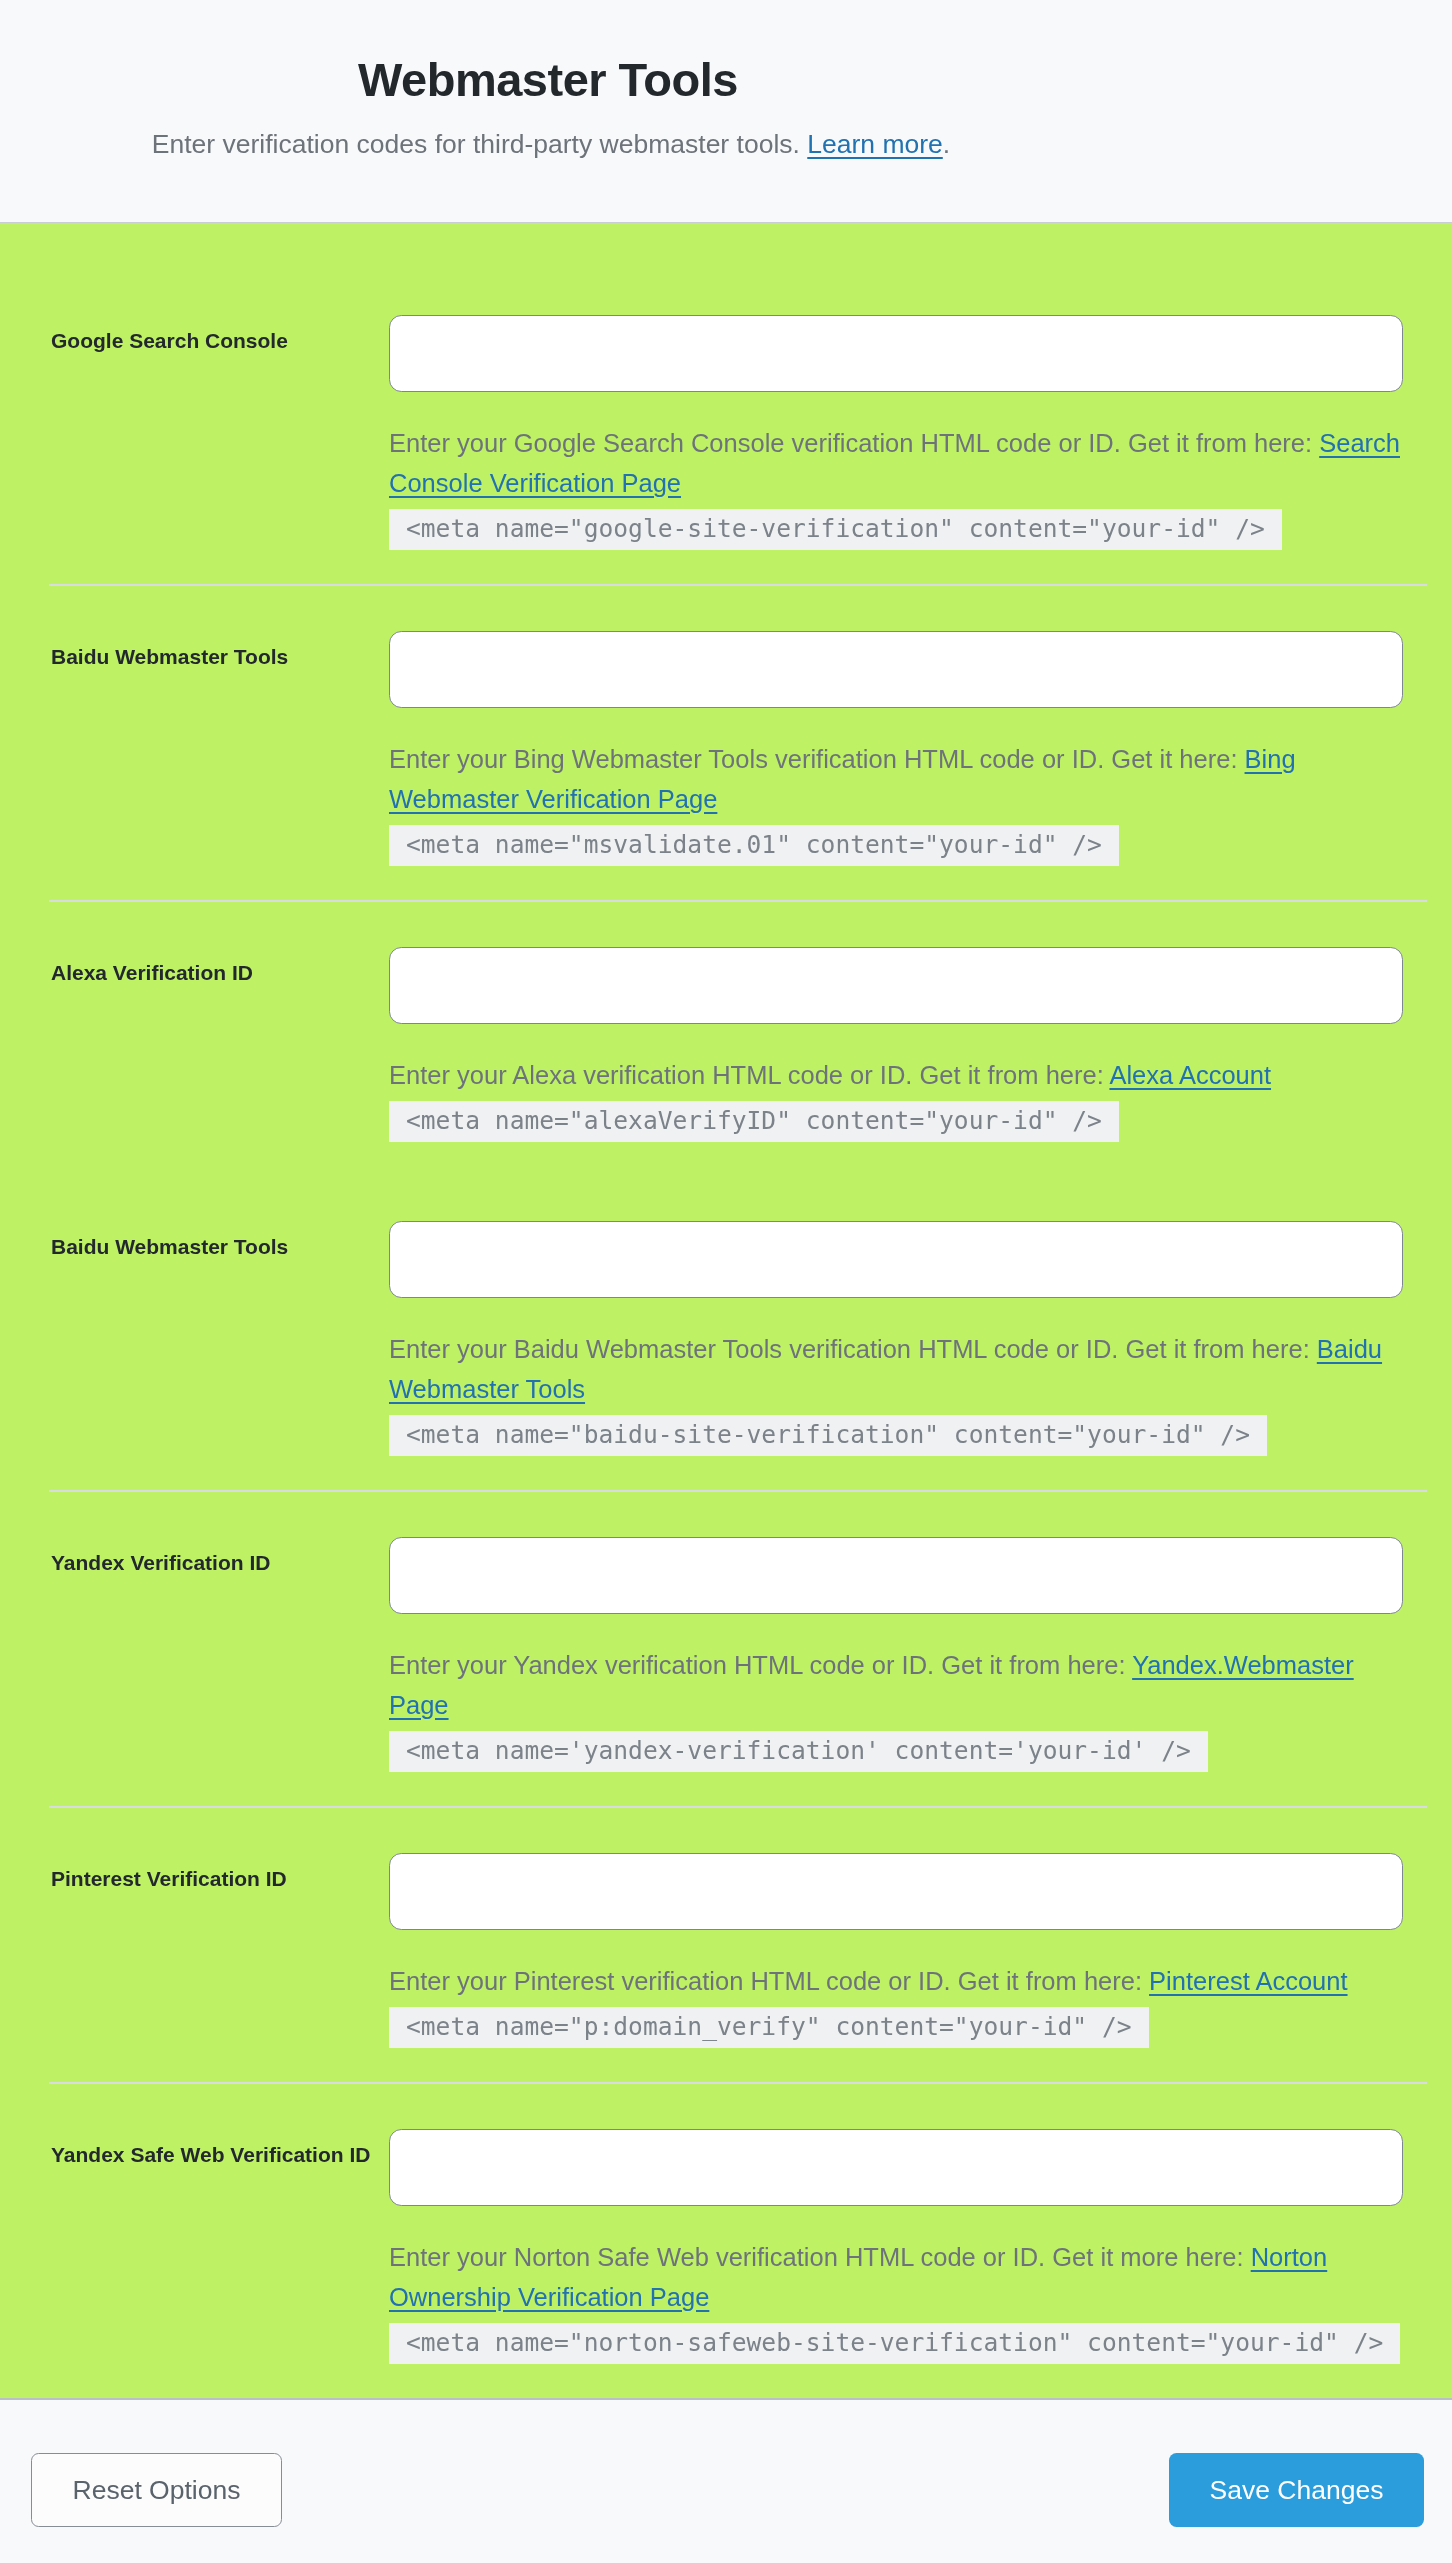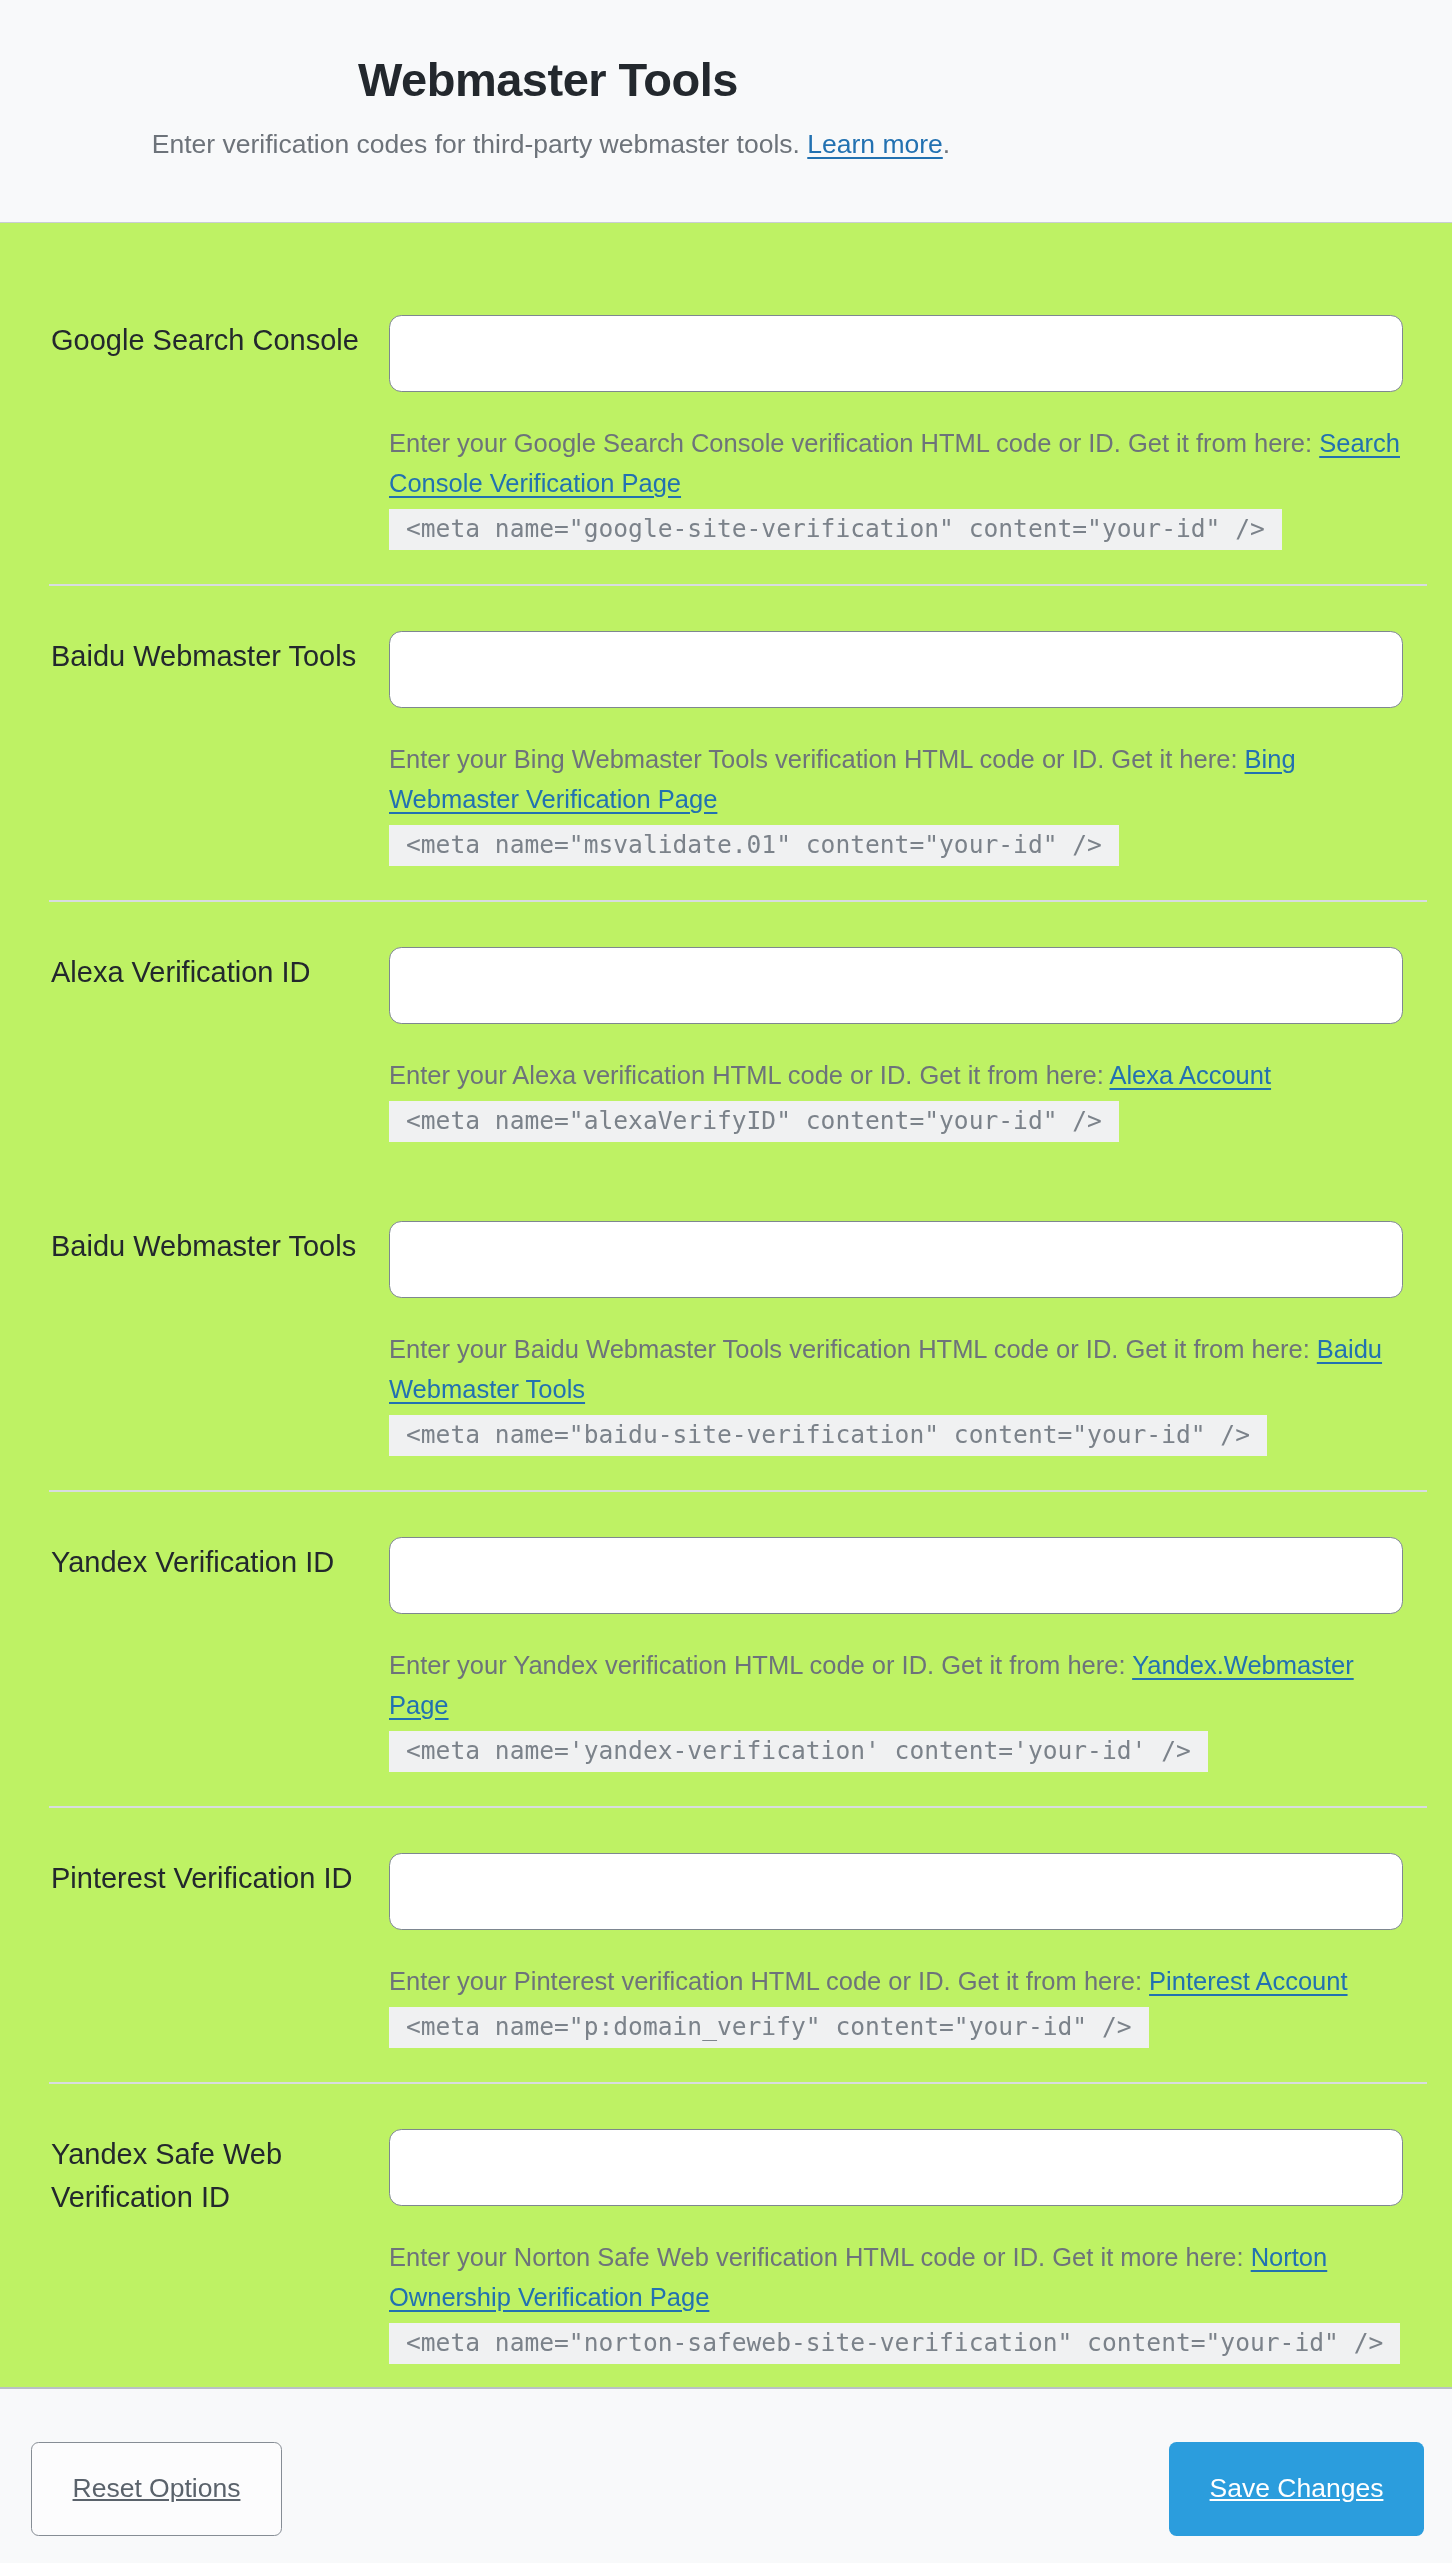--- a/index.html
+++ b/index.html
@@ -63,22 +63,22 @@
     flex:1 0 auto;
     padding-top:47px;
   }
   .field-row{
     display:grid;
     grid-template-columns:338px 1fr;
     padding:45px 25.5px 34px 51px;
   }
   .field-row.last{padding-bottom:23px;}
   .field-label{
-    font-size:29px;
-    font-weight:400;
+    font-size:21px;
+    font-weight:700;
     line-height:43px;
     color:var(--text-dark);
     padding-top:3.8px;
     max-width:326px;
   }
   .field-control{max-width:1044px;}
   .field-input{
     display:block;
     width:1014px;
     height:77px;
@@ -125,23 +125,22 @@
     background:var(--panel-bg);
     border-top:2.8px solid #b9c0c6;
     padding:53px 28px 36px 31px;
     display:flex;
     justify-content:space-between;
     align-items:flex-start;
   }
   .btn{
     font-family:inherit;
     font-size:26.5px;
-    height:94px;
+    height:74px;
     cursor:pointer;
-    text-decoration:underline;
   }
   .btn-reset{
     width:251px;
     background:#fcfcfd;
     border:1.9px solid #868d95;
     border-radius:7.6px;
     color:#5a626b;
   }
   .btn-save{
     width:255px;

